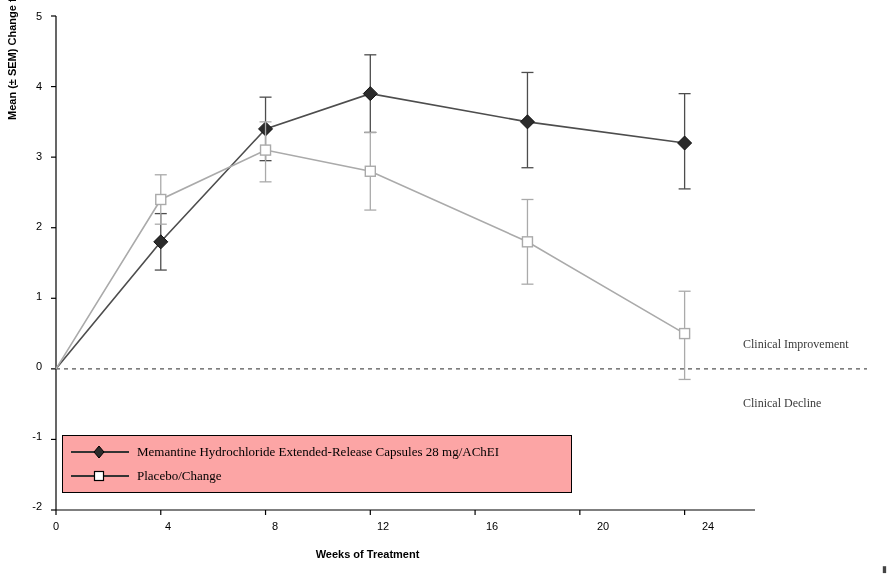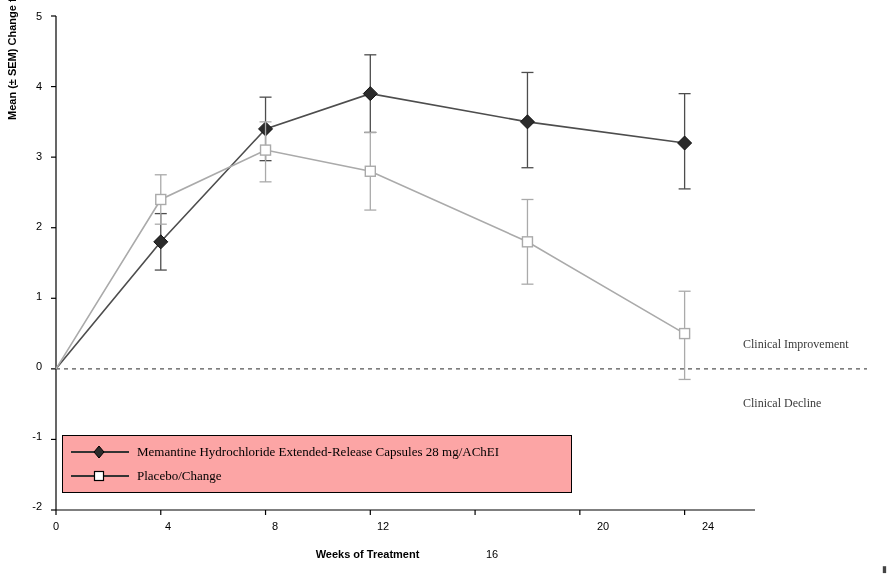--- a/index.html
+++ b/index.html
@@ -104,21 +104,21 @@
   <div class="ytick" style="left:8px; top:220px;">2</div>
   <div class="ytick" style="left:8px; top:290px;">1</div>
   <div class="ytick" style="left:8px; top:360px;">0</div>
   <div class="ytick" style="left:8px; top:430px;">-1</div>
   <div class="ytick" style="left:8px; top:500px;">-2</div>
 
   <div class="xtick" style="left:41px; top:520px;">0</div>
   <div class="xtick" style="left:153px; top:520px;">4</div>
   <div class="xtick" style="left:260px; top:520px;">8</div>
   <div class="xtick" style="left:368px; top:520px;">12</div>
-  <div class="xtick" style="left:477px; top:520px;margin-top:28px;">16</div>
+  <div class="xtick" style="left:477px; top:520px;">16</div>
   <div class="xtick" style="left:588px; top:520px;">20</div>
   <div class="xtick" style="left:693px; top:520px;">24</div>
 
   <div class="axis-title-x">Weeks of Treatment</div>
 
   <div class="annot" style="left:743px; top:337px;">Clinical Improvement</div>
   <div class="annot" style="left:743px; top:396px;">Clinical Decline</div>
 
   <svg id="plot" width="889" height="576" style="position:absolute;left:0;top:0;">
       <line x1="56" y1="16" x2="56" y2="510" stroke="#000" stroke-width="1.2"></line>

